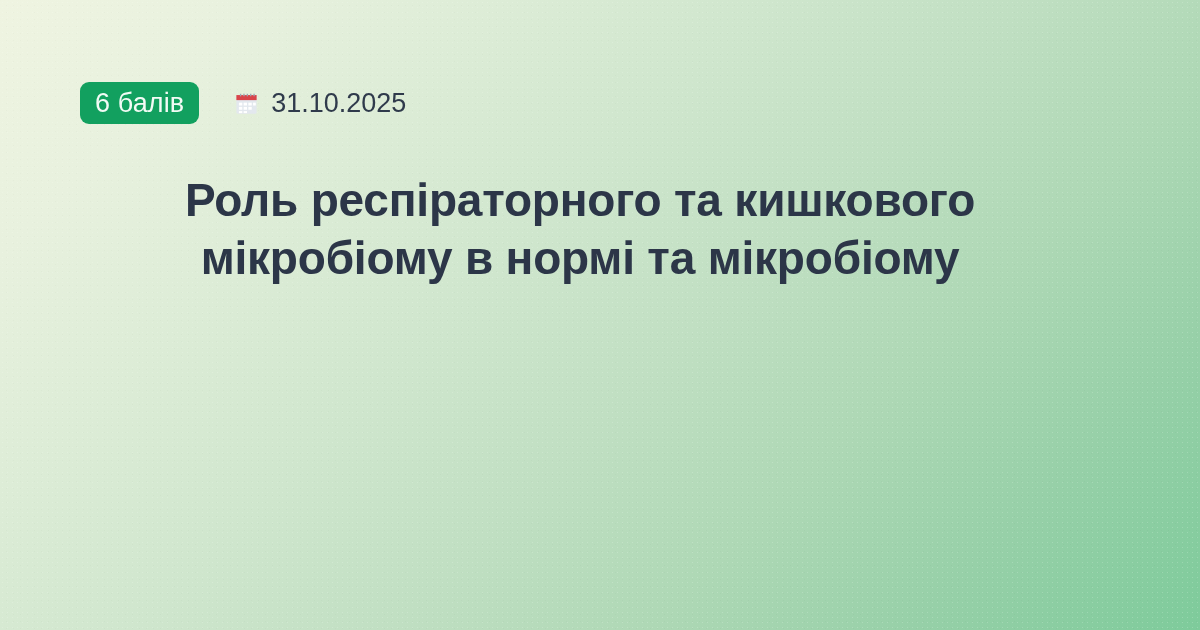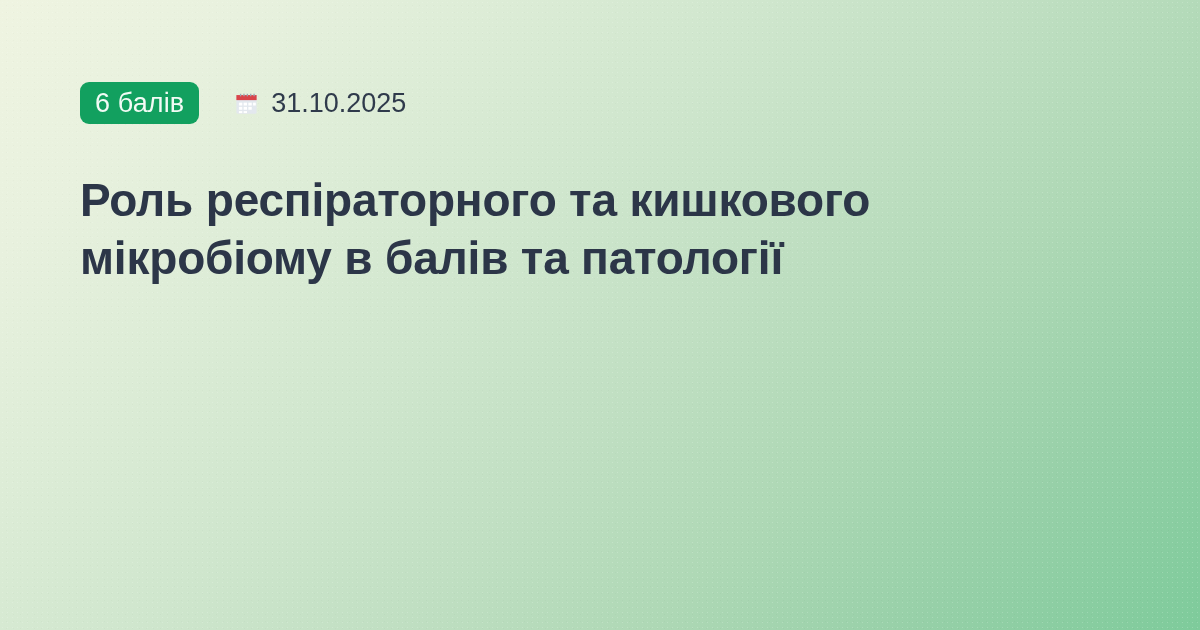--- a/index.html
+++ b/index.html
@@ -101,20 +101,21 @@
   
   .title {
     margin: 0;
     padding-top: 47px;
     max-width: 1000px;
     color: #2c3648;
     font-size: 46px;
     font-weight: 700;
     line-height: 58px;
     letter-spacing: -0.2px;
+    text-align: center;
   }
 
   .title .tline { display: block; }
 
   
   .org {
     position: absolute;
     left: 80px;
     top: 498px;
     width: 900px;
@@ -161,17 +162,17 @@
         </svg>
       </span>
       <span>31.10.2025</span>
     </span>
 
 
   </div>
 
   <h1 class="title">
     <span class="tline">Роль респіраторного та кишкового</span>
-    <span class="tline">мікробіому в балів та патології</span>
+    <span class="tline">мікробіому в нормі та мікробіому</span>
   </h1>
 
 
 </div>
 
 </body></html>

